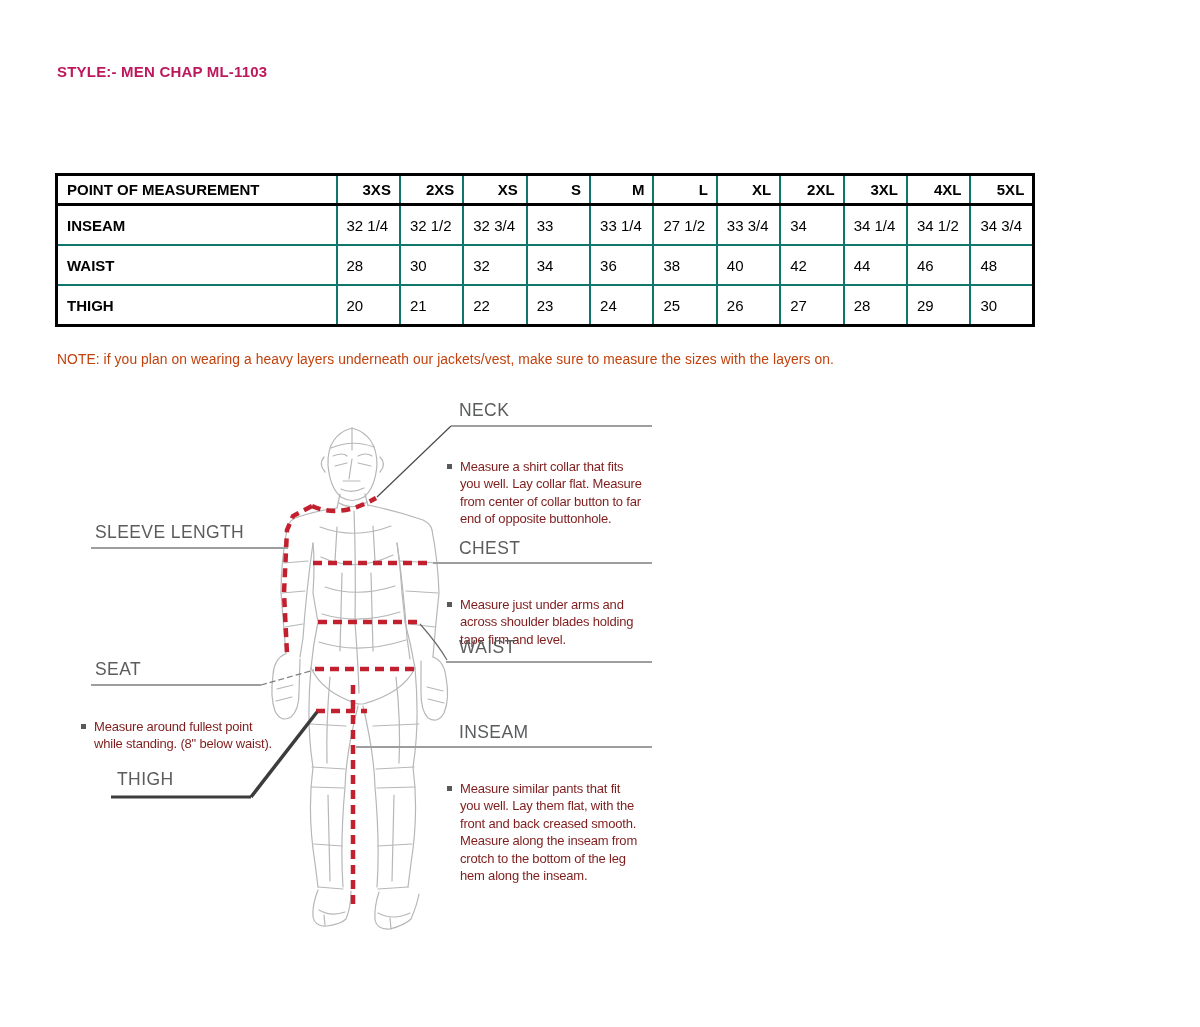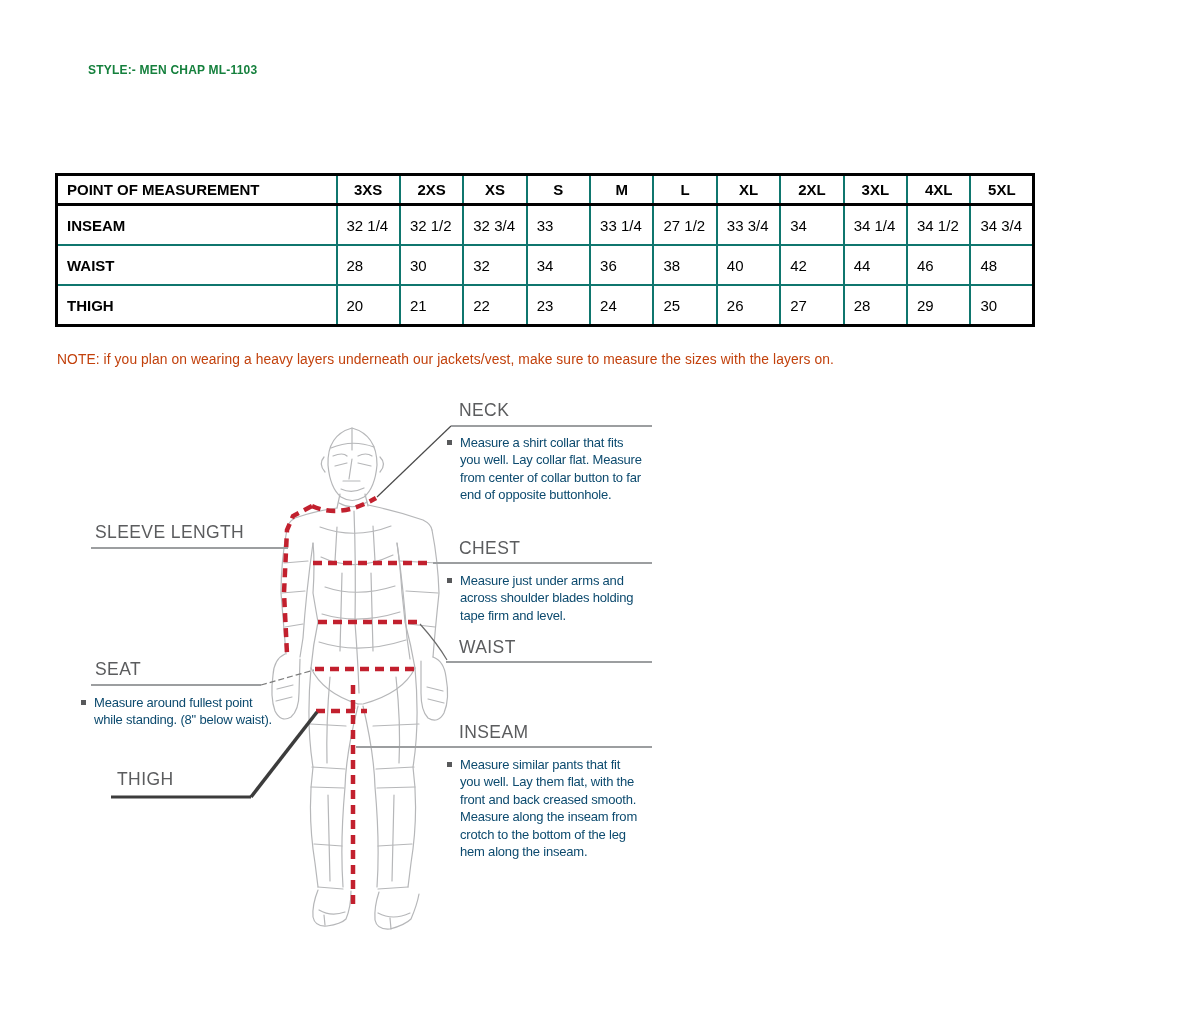--- a/index.html
+++ b/index.html
@@ -3,52 +3,52 @@
 <meta charset="utf-8">
 <style>
   html,body{margin:0;padding:0;}
   body{
     width:1200px;height:1027px;background:#ffffff;position:relative;
     font-family:"Liberation Sans", sans-serif;color:#000;overflow:hidden;
   }
   
   .doc-title{
     position:absolute;left:57px;top:63px;
-    font-size:12px;font-weight:bold;letter-spacing:0.2px;color:#15803d;margin-left:31px;
+    font-size:15px;font-weight:bold;letter-spacing:0.2px;color:#be185d;
   }
   .doc-note{
     position:absolute;left:57px;top:352px;width:1000px;
     font-size:13.8px;font-weight:normal;color:#c2410c;letter-spacing:0.1px;
   }
   
   table.size{
     position:absolute;left:55px;top:173px;
     border-collapse:collapse;table-layout:fixed;width:978px;
     border:3px solid #000;
   }
   table.size col.c-label{width:280px;}
   table.size col.c-size{width:63.4px;}
   table.size th,table.size td{
     border:2px solid #0f766e;font-size:15px;vertical-align:middle;
     padding:0 0 0 9px;text-align:left;white-space:nowrap;overflow:hidden;
   }
   table.size thead th{height:27px;font-weight:bold;border-bottom:3px solid #000;}
-  table.size thead th.sz{text-align:center;padding:0 0;}
+  table.size thead th.sz{text-align:right;padding:0 8px;}
   table.size tbody td{height:38px;font-weight:normal;}
   table.size tbody td.row-label{font-weight:bold;}
   
   .diagram{position:absolute;left:75px;top:393px;width:580px;height:550px;}
   .diagram svg{position:absolute;left:0;top:0;}
   .d-head{
     position:absolute;font-size:17.5px;color:#5b5c5e;letter-spacing:0.4px;
     font-weight:400;white-space:nowrap;
   }
   .d-par{
     position:absolute;display:flex;align-items:flex-start;
-    font-size:13px;line-height:17.4px;color:#0c4a6e;letter-spacing:-0.2px;
+    font-size:13px;line-height:17.4px;color:#7f1d1d;letter-spacing:-0.2px;margin-top:24px;
   }
   .d-par .sq{
     flex:0 0 auto;width:5px;height:5px;background:#58595b;margin:6px 8px 0 0;
   }
   .d-par .txt{width:182px;}
   .d-par.wide .txt{width:188px;}
   .thigh-par{
     position:absolute;font-size:14.6px;line-height:21px;color:#3b3b3b;width:190px;
     letter-spacing:0;
   }

